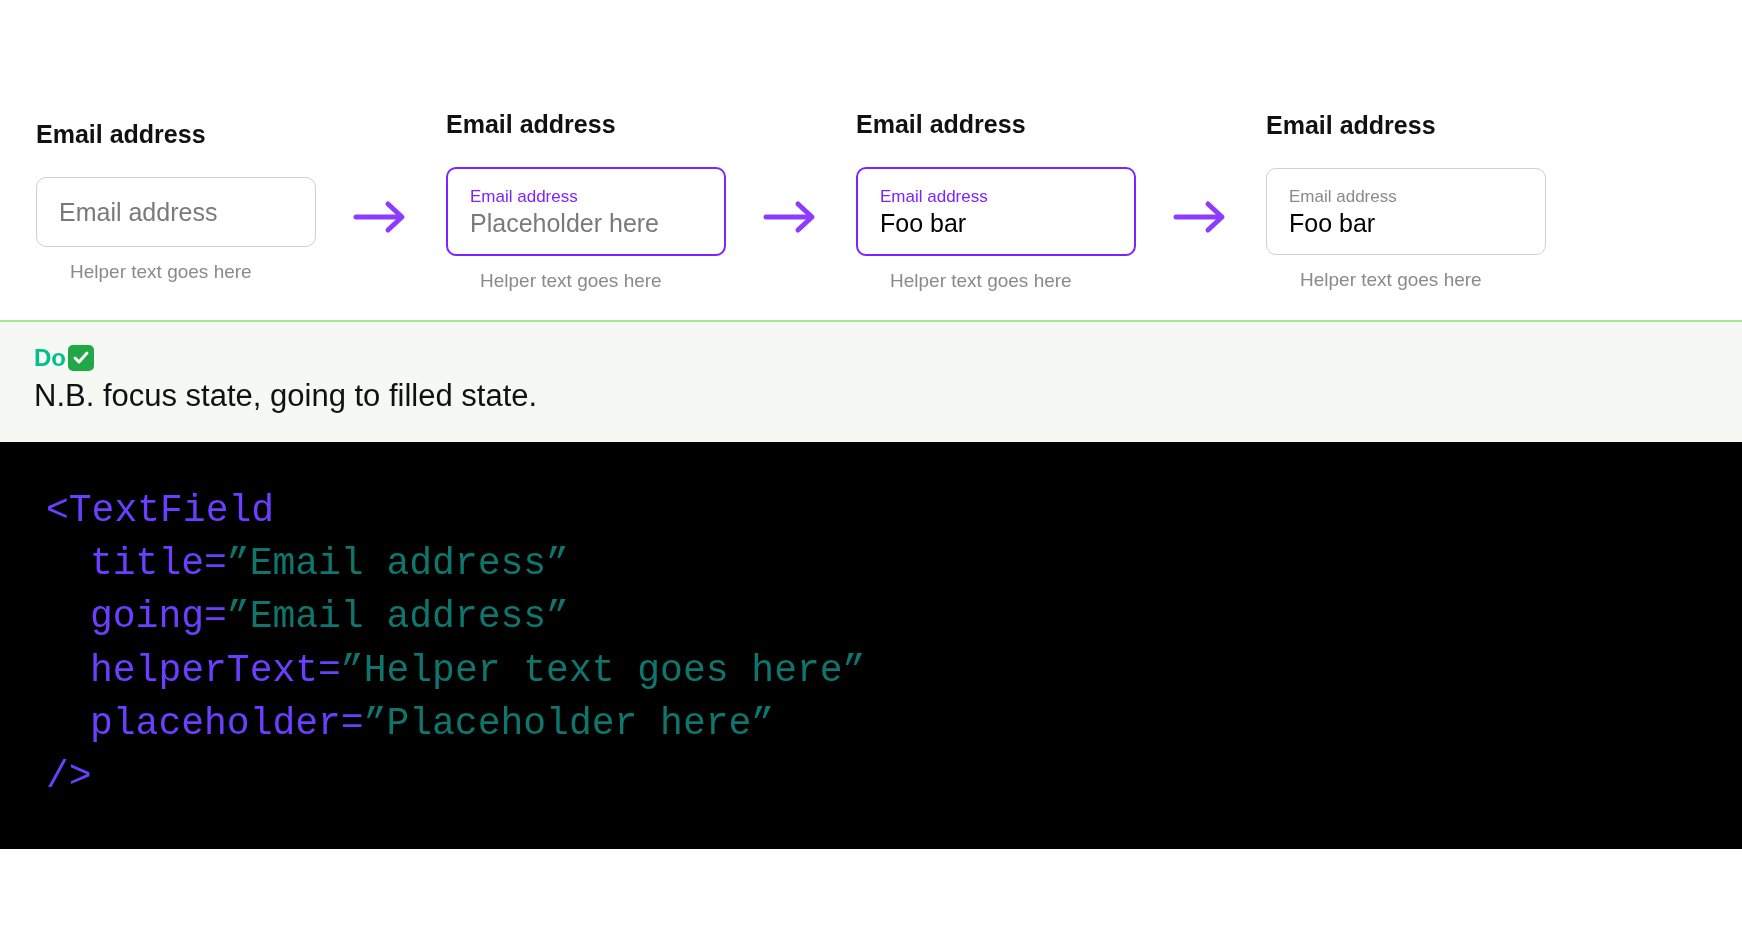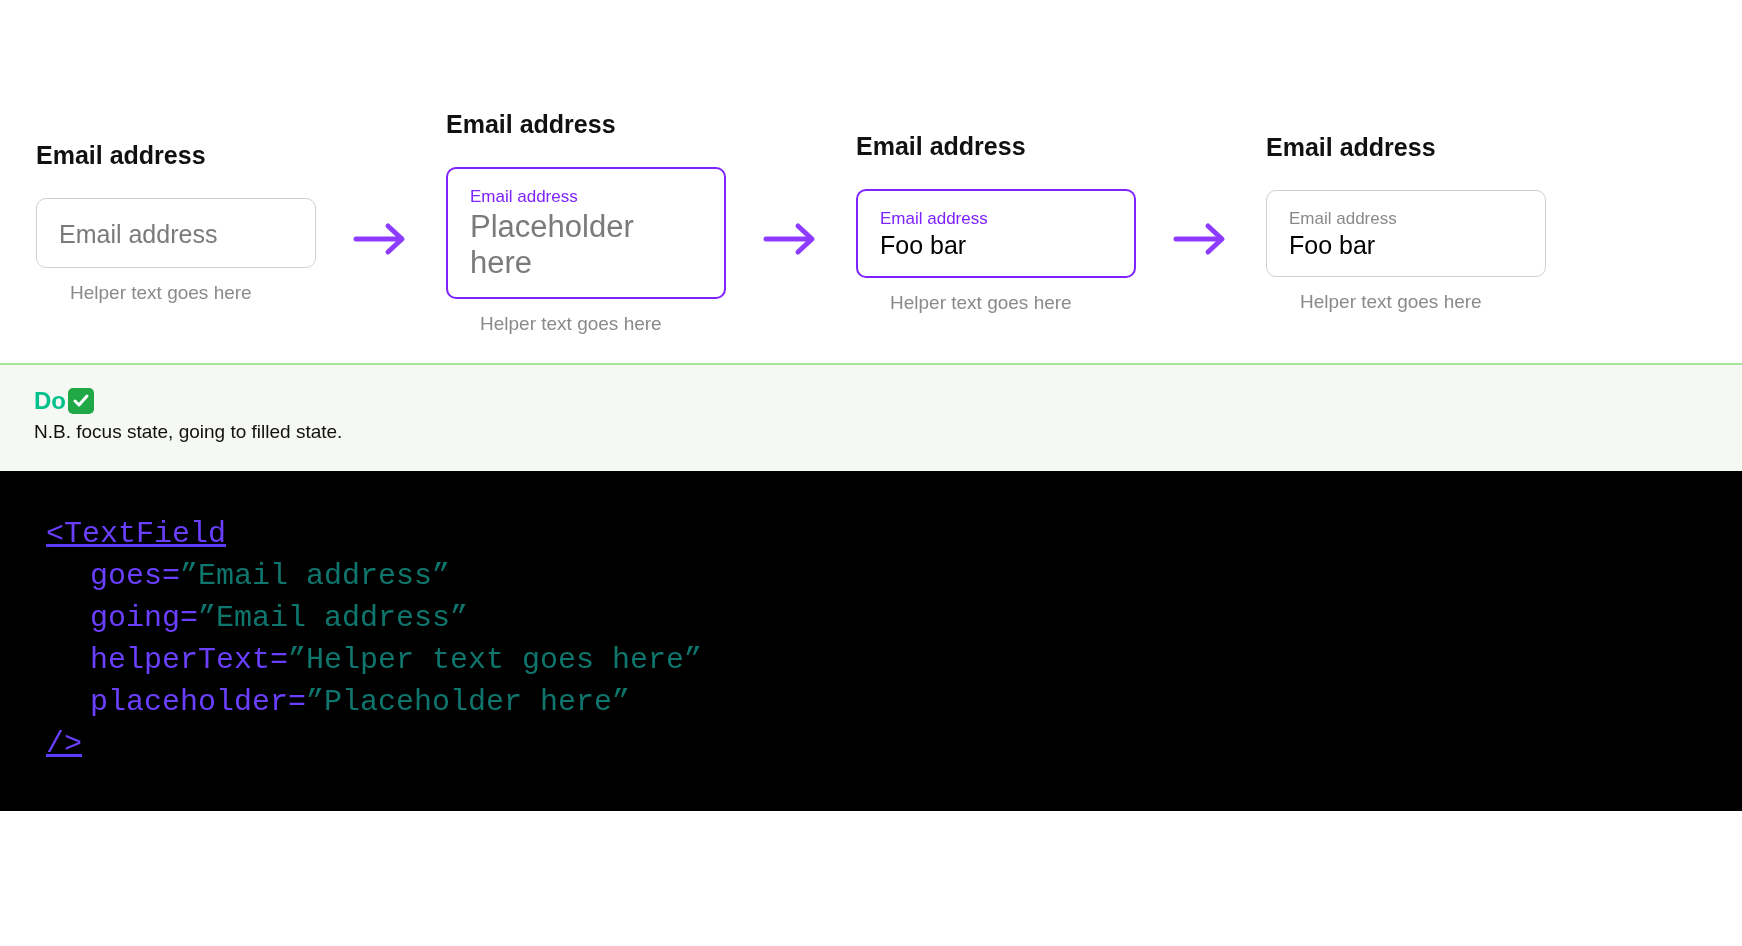--- a/index.html
+++ b/index.html
@@ -39,21 +39,21 @@
   }
   .inner-label {
     font-size: 17px;
     color: #7e22ff;
     margin-bottom: 2px;
   }
   .input-box.filled-blur .inner-label {
     color: #8a8a8a;
   }
   .placeholder-text {
-    font-size: 31px;
+    font-size: 25px;
     color: #7a7a7a;
   }
   .value-text {
     font-size: 25px;
     color: #000000;
   }
   .default-placeholder {
     font-size: 25px;
     color: #7a7a7a;
   }
@@ -89,32 +89,31 @@
     border-radius: 5px;
     align-items: center;
     justify-content: center;
     color: #fff;
     font-size: 18px;
     font-weight: bold;
     position: relative;
   }
   .check-box-icon svg { display:block; }
   .do-desc {
-    font-size: 19px;
+    font-size: 31px;
     color: #111;
     margin-top: 6px;
   }
   .code-section {
     background: #000;
     padding: 42px 46px 46px 46px;
     font-family: "SFMono-Regular", Consolas, "Liberation Mono", Menlo, monospace;
-    font-size: 30px;
+    font-size: 38px;
     line-height: 1.4;
     color: #5a3bff;
-    text-decoration: underline;
   }
   .code-line { white-space: pre; }
   .tok-tag { color: #6b3fff; }
   .tok-attr { color: #6b3fff; }
   .tok-eq { color: #6b3fff; }
   .tok-str { color: #0f766e; }
   .indent { padding-left: 44px; display:inline-block; }
 </style>
 </head>
 <body>
@@ -186,18 +185,18 @@
       <svg width="18" height="18" viewBox="0 0 18 18">
         <polyline points="3,9 7,13 15,4" fill="none" stroke="#fff" stroke-width="3" stroke-linecap="round" stroke-linejoin="round"></polyline>
       </svg>
     </span>
   </div>
   <div class="do-desc">N.B. focus state, going to filled state.</div>
 </div>
 
 <div class="code-section">
   <div class="code-line"><span class="tok-tag">&lt;TextField</span></div>
-  <div class="code-line"><span class="indent"><span class="tok-attr">goes</span><span class="tok-eq">=</span><span class="tok-str">”Email address”</span></span></div>
+  <div class="code-line"><span class="indent"><span class="tok-attr">title</span><span class="tok-eq">=</span><span class="tok-str">”Email address”</span></span></div>
   <div class="code-line"><span class="indent"><span class="tok-attr">going</span><span class="tok-eq">=</span><span class="tok-str">”Email address”</span></span></div>
   <div class="code-line"><span class="indent"><span class="tok-attr">helperText</span><span class="tok-eq">=</span><span class="tok-str">”Helper text goes here”</span></span></div>
   <div class="code-line"><span class="indent"><span class="tok-attr">placeholder</span><span class="tok-eq">=</span><span class="tok-str">”Placeholder here”</span></span></div>
   <div class="code-line"><span class="tok-tag">/&gt;</span></div>
 </div>
 
 </body></html>

